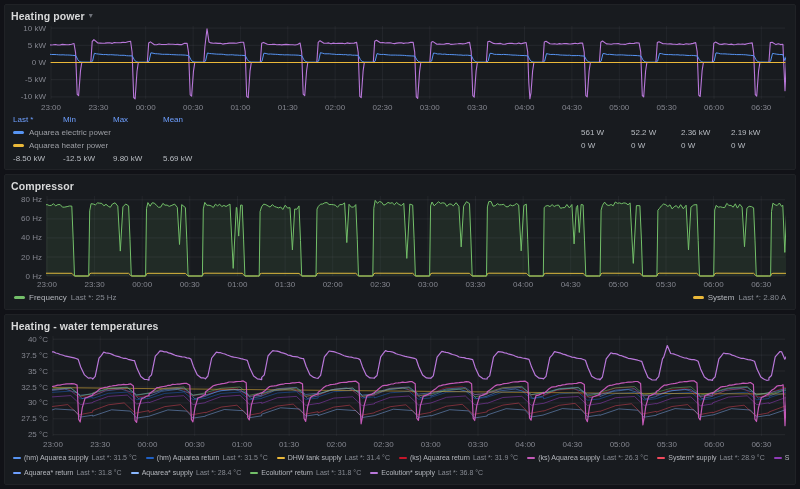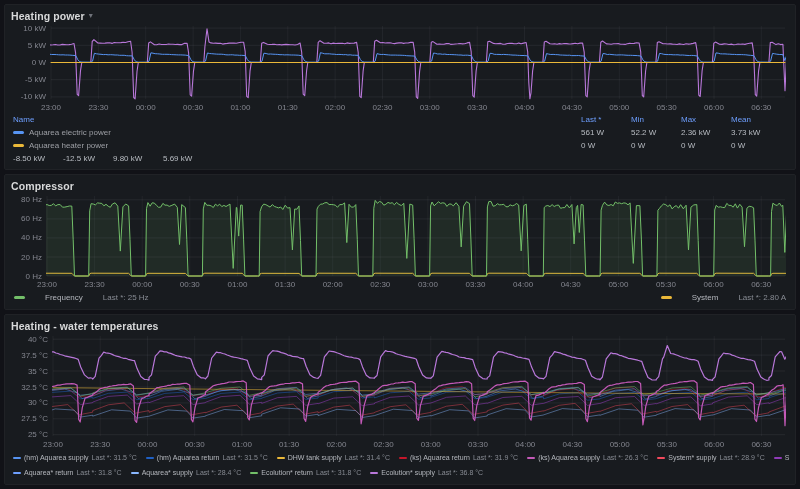--- a/index.html
+++ b/index.html
@@ -18,21 +18,21 @@
   .tbl{flex:none;font-size:8px;color:#9d9fa5;padding-left:2px}
   .tbl-row{display:flex;align-items:center;height:13px}
   .tbl-head span{color:#6e9fff}
   .c-name{flex:1;display:flex;align-items:center;gap:5px;white-space:nowrap;overflow:hidden}
   .c-val{width:50px;text-align:left;white-space:nowrap}
   .c-val.mean{width:58px;padding-right:4px}
   .vals{color:#b8bcc2}
   .marker{width:11px;height:3px;border-radius:1.5px;flex:none}
   
   .cleg{display:flex;justify-content:space-between;align-items:center;height:15px;font-size:8px;flex:none;padding:0 3px}
-  .leg-item{display:inline-flex;align-items:center;gap:20px;white-space:nowrap;cursor:pointer}
+  .leg-item{display:inline-flex;align-items:center;gap:4px;white-space:nowrap;cursor:pointer}
   .leg-name{color:#b4b7bd}
   .leg-val{color:#878b93}
   .tleg{flex:none;padding-left:2px}
   .tleg-row{display:flex;align-items:center;height:15px;font-size:7px;gap:9px;overflow:hidden;white-space:nowrap}
   .tleg .leg-item{gap:3px}
   .tleg .marker{width:8px;height:2px}
 </style>
 </head>
 <body>
 
@@ -90,35 +90,34 @@
       <line x1="40" y1="73.9" x2="774" y2="73.9" stroke="rgba(204,204,220,0.08)" stroke-width="1"></line>
       <text x="35" y="76.4" text-anchor="end">-10 kW</text>
       <g clip-path="url(#clip0)">
         <path d="M23.3 39.5L24.7 20.6L26.4 18.7L30.4 21.3L32.7 21.5L35.1 21.7L37.5 21.7L39.8 22.0L42.2 21.8L44.5 21.5L46.7 22.0L49.0 22.0L51.2 21.4L53.5 21.6L55.7 21.8L58.0 21.6L60.5 21.2L63.0 20.5L64.6 29.9L66.2 71.3L67.6 72.6L69.5 47.7L70.8 39.5L79.8 39.5L79.8 39.5L81.2 18.5L82.9 16.7L86.9 20.0L89.2 20.1L91.6 20.2L94.0 20.1L96.4 19.9L98.7 19.7L101.0 20.4L103.2 19.5L105.5 19.8L107.7 19.7L110.0 19.6L112.2 19.2L114.5 19.5L117.0 18.7L119.6 18.2L121.1 29.2L122.7 74.5L124.1 75.9L126.0 48.5L127.3 39.5L136.3 39.5L136.3 39.5L137.7 20.0L139.4 18.9L143.4 21.7L145.8 21.7L148.1 21.0L150.5 21.5L152.9 21.5L155.2 21.5L157.5 21.0L159.7 21.2L162.0 21.2L164.3 21.5L166.5 21.4L168.8 21.6L171.0 21.6L173.5 20.3L176.1 20.4L177.6 29.8L179.2 71.8L180.6 73.1L182.5 47.8L183.8 39.5L192.8 39.5L192.8 39.5L193.9 23.7L196.0 5.8L198.0 18.9L199.9 19.9L202.3 20.3L204.6 20.1L207.0 20.4L209.4 20.2L211.7 21.1L214.0 20.6L216.3 20.4L218.5 20.1L220.8 20.0L223.0 20.1L225.3 20.3L227.5 19.8L230.1 19.3L232.6 19.2L234.2 28.7L235.7 73.3L237.2 74.7L239.0 48.2L240.3 39.5L249.3 39.5L249.3 39.5L250.7 20.2L252.5 19.4L256.4 21.3L258.8 21.5L261.1 21.4L263.5 21.2L265.9 21.7L268.3 21.5L270.5 21.9L272.8 21.6L275.0 21.4L277.3 21.6L279.5 21.8L281.8 21.8L284.0 22.0L286.6 21.5L289.1 20.1L290.7 29.3L292.2 71.2L293.7 72.6L295.6 47.7L296.8 39.5L305.8 39.5L305.8 39.5L307.2 19.4L309.0 17.7L312.9 20.2L315.3 20.2L317.7 19.9L320.0 20.8L322.4 20.1L324.8 20.5L327.0 20.3L329.3 20.4L331.5 20.2L333.8 20.8L336.0 19.9L338.3 20.4L340.5 20.2L343.1 20.1L345.6 19.4L347.2 29.3L348.8 73.3L350.2 74.7L352.1 48.2L353.3 39.5L362.3 39.5L362.3 39.5L363.7 18.2L365.5 17.2L369.4 19.8L371.8 19.5L374.2 20.0L376.5 19.9L378.9 19.8L381.3 20.3L383.5 20.6L385.8 20.1L388.0 19.9L390.3 19.8L392.5 20.4L394.8 20.0L397.1 20.0L399.6 19.4L402.1 19.2L403.7 29.1L405.3 73.9L406.7 75.4L408.6 48.4L409.8 39.5L418.8 39.5L418.8 39.5L420.3 19.3L422.0 18.6L425.9 21.2L428.3 21.1L430.7 21.3L433.0 21.3L435.4 20.6L437.8 20.5L440.0 21.4L442.3 21.3L444.5 21.0L446.8 20.8L449.1 20.5L451.3 20.9L453.6 20.8L456.1 19.9L458.6 19.4L460.2 28.9L461.8 72.7L463.2 74.1L465.1 48.1L466.4 39.5L475.3 39.5L475.3 39.5L476.8 18.8L478.5 18.2L482.5 20.4L484.8 20.8L487.2 20.6L489.6 20.4L491.9 21.2L494.3 21.1L496.5 20.5L498.8 20.4L501.1 20.4L503.3 20.7L505.6 20.8L507.8 20.1L510.1 20.8L512.6 20.1L515.1 19.5L516.7 28.8L517.8 59.8L518.9 75.8L520.0 70.0L521.6 48.1L522.9 39.5L531.9 39.5L531.9 39.5L533.3 18.9L535.0 18.3L539.0 20.8L541.3 21.0L543.7 20.8L546.1 21.2L548.4 20.6L550.8 21.0L553.1 20.5L555.3 20.6L557.6 20.9L559.8 21.0L562.1 20.6L564.3 20.3L566.6 20.7L569.1 20.1L571.6 20.1L573.2 29.1L574.8 72.6L576.2 73.9L578.1 48.0L579.4 39.5L588.4 39.5L588.4 39.5L589.8 19.3L591.5 18.0L595.5 20.9L597.8 21.0L600.2 21.3L602.6 20.8L604.9 20.8L607.3 20.6L609.6 21.2L611.8 21.3L614.1 21.4L616.3 20.7L618.6 20.4L620.8 20.5L623.1 20.4L625.6 19.8L628.1 20.0L629.7 28.8L631.3 72.5L632.7 73.9L634.6 48.0L635.9 39.5L644.9 39.5L644.9 39.5L646.3 19.6L648.0 18.7L652.0 20.8L654.4 20.8L656.7 21.0L659.1 20.9L661.5 21.1L663.8 21.2L666.1 21.5L668.3 20.9L670.6 21.2L672.8 21.5L675.1 20.8L677.4 21.1L679.6 20.9L682.1 20.4L684.7 19.6L686.2 28.9L687.8 72.2L689.2 73.5L691.1 47.9L692.4 39.5L701.4 39.5L701.4 39.5L702.8 20.3L704.5 19.1L708.5 21.2L710.9 21.4L713.2 20.9L715.6 21.0L718.0 21.5L720.3 21.1L722.6 21.7L724.8 21.5L727.1 21.0L729.4 21.2L731.6 21.0L733.9 21.4L736.1 20.8L738.6 20.2L741.2 19.9L742.7 30.0L744.3 71.7L745.7 73.1L747.6 47.8L748.9 39.5L757.9 39.5L757.9 39.5L759.3 19.6L761.1 19.3L765.0 21.6L767.3 20.8L769.6 21.6L771.9 21.3L774.0 67.8L776.1 21.7L776.8 21.2L779.1 21.2L781.4 21.9L783.6 21.4L785.9 20.8L788.1 21.7L790.4 21.7L792.6 21.3L795.2 20.4L797.7 20.0L799.3 29.7L800.8 71.8L802.3 73.1L804.1 47.8L805.4 39.5L814.4 39.5" fill="none" stroke="#B877D9" stroke-width="1.1" stroke-opacity="1" stroke-linejoin="round" stroke-linecap="round"></path>
         <path d="M23.3 39.3L25.0 38.1L26.9 30.2L29.0 30.5L31.2 31.0L33.5 30.9L35.9 31.1L38.3 31.2L40.6 31.5L43.0 31.5L45.4 31.6L47.6 31.8L49.9 31.9L52.1 31.8L54.4 32.0L56.6 32.0L58.9 32.1L61.2 32.3L64.8 32.6L66.8 36.7L68.7 38.7L70.9 39.1L79.8 39.2L79.8 39.3L81.5 38.2L83.4 30.3L85.5 30.8L87.7 31.1L90.0 31.3L92.4 31.6L94.8 31.5L97.1 31.8L99.5 31.7L101.9 31.8L104.1 32.0L106.4 32.0L108.6 32.3L110.9 32.3L113.2 32.3L115.4 32.7L117.7 32.8L121.3 32.9L123.3 36.8L125.2 38.8L127.4 39.2L136.3 39.2L136.3 39.3L138.0 38.1L139.9 29.8L142.0 30.2L144.2 30.7L146.5 30.8L148.9 31.0L151.3 31.3L153.7 31.3L156.0 31.3L158.4 31.4L160.6 31.6L162.9 31.7L165.2 31.8L167.4 31.9L169.7 31.9L171.9 32.0L174.2 32.1L177.8 32.6L179.9 36.6L181.7 38.7L184.0 39.1L192.8 39.2L192.8 39.3L194.5 38.1L196.4 30.0L198.6 30.5L200.7 30.7L203.1 30.9L205.4 31.1L207.8 31.2L210.2 31.2L212.5 31.4L214.9 31.8L217.2 31.9L219.4 31.8L221.7 31.8L223.9 32.1L226.2 32.1L228.4 32.3L230.7 32.3L234.3 32.6L236.4 36.7L238.3 38.7L240.5 39.1L249.3 39.2L249.3 39.3L251.0 38.1L252.9 30.2L255.1 30.5L257.2 31.1L259.6 31.0L261.9 31.2L264.3 31.3L266.7 31.4L269.0 31.7L271.4 31.7L273.7 31.9L275.9 31.8L278.2 31.9L280.4 32.0L282.7 32.0L284.9 32.1L287.2 32.2L290.8 32.7L292.9 36.7L294.8 38.7L297.0 39.2L305.8 39.2L305.8 39.2L307.6 38.1L309.4 29.7L311.6 30.2L313.7 30.8L316.1 30.8L318.4 30.8L320.8 31.1L323.2 31.2L325.5 31.5L327.9 31.4L330.2 31.5L332.4 31.7L334.7 31.6L336.9 32.0L339.2 31.8L341.4 32.2L343.7 32.2L347.3 32.4L349.4 36.6L351.3 38.7L353.5 39.1L362.3 39.2L362.3 39.3L364.1 38.2L366.0 30.6L368.1 31.2L370.2 31.5L372.6 31.4L375.0 31.7L377.3 31.9L379.7 32.1L382.1 32.1L384.4 32.1L386.7 32.2L388.9 32.2L391.2 32.3L393.4 32.4L395.7 32.7L398.0 32.8L400.2 32.9L403.8 33.1L405.9 36.9L407.8 38.8L410.0 39.2L418.8 39.2L418.8 39.3L420.6 38.1L422.5 30.0L424.6 30.4L426.7 31.0L429.1 30.9L431.5 31.3L433.8 31.1L436.2 31.5L438.6 31.5L440.9 31.6L443.2 31.7L445.4 31.8L447.7 32.0L450.0 32.0L452.2 32.3L454.5 32.2L456.7 32.2L460.4 32.7L462.4 36.7L464.3 38.7L466.5 39.1L475.3 39.2L475.3 39.3L477.1 38.1L479.0 30.3L481.1 30.5L483.2 31.3L485.6 31.4L488.0 31.4L490.3 31.6L492.7 31.4L495.1 31.6L497.4 31.7L499.7 31.9L502.0 32.1L504.2 32.1L506.5 32.3L508.7 32.4L511.0 32.5L513.2 32.5L516.9 32.9L518.9 36.8L520.8 38.7L523.0 39.2L531.9 39.2L531.9 39.3L533.6 38.2L535.5 30.6L537.6 31.1L539.8 31.5L542.1 31.4L544.5 31.6L546.9 31.7L549.2 32.0L551.6 32.1L554.0 32.2L556.2 32.3L558.5 32.2L560.7 32.6L563.0 32.6L565.2 32.6L567.5 32.5L569.7 32.8L573.4 33.1L575.4 36.9L577.3 38.8L579.5 39.2L588.4 39.2L588.4 39.3L590.1 38.2L592.0 30.5L594.1 30.8L596.3 31.5L598.6 31.3L601.0 31.6L603.4 31.8L605.7 32.0L608.1 31.9L610.5 31.9L612.7 32.0L615.0 32.2L617.2 32.3L619.5 32.3L621.7 32.4L624.0 32.5L626.3 32.6L629.9 33.0L631.9 36.8L633.8 38.8L636.0 39.2L644.9 39.2L644.9 39.3L646.6 38.2L648.5 30.4L650.6 30.7L652.8 31.3L655.1 31.5L657.5 31.6L659.9 31.6L662.2 31.8L664.6 31.8L667.0 31.8L669.2 32.1L671.5 32.0L673.7 32.2L676.0 32.4L678.3 32.5L680.5 32.4L682.8 32.5L686.4 33.0L688.4 36.8L690.3 38.8L692.5 39.2L701.4 39.2L701.4 39.2L703.1 38.1L705.0 29.9L707.2 30.2L709.3 30.8L711.6 30.9L714.0 30.9L716.4 31.1L718.8 31.2L721.1 31.4L723.5 31.4L725.7 31.6L728.0 31.6L730.3 31.6L732.5 31.7L734.8 31.8L737.0 32.1L739.3 32.3L742.9 32.7L745.0 36.6L746.8 38.7L749.1 39.1L757.9 39.2L757.9 39.3L759.6 38.2L761.5 30.4L763.7 30.8L765.8 31.2L768.8 31.5L771.8 31.5L773.8 37.6L775.9 31.9L780.0 31.9L782.3 32.2L784.5 32.2L786.8 32.2L789.0 32.2L791.3 32.4L793.5 32.7L795.8 32.5L799.4 33.1L801.5 36.8L803.4 38.8L805.6 39.2L814.4 39.2" fill="none" stroke="#5794F2" stroke-width="1" stroke-opacity="1" stroke-linejoin="round" stroke-linecap="round"></path>
         <path d="M40.0 39.5L774.0 39.5" fill="none" stroke="#EAB839" stroke-width="1" stroke-opacity="1" stroke-linejoin="round" stroke-linecap="round"></path>
       </g>
     </svg>
   <div class="tbl" id="heating-legend">
       <div class="tbl-row tbl-head">
-        <span class="c-name">Name</span>
         <span class="c-val">Last *</span>
         <span class="c-val">Min</span>
         <span class="c-val">Max</span>
         <span class="c-val mean">Mean</span>
       </div>
       <div class="tbl-row">
         <span class="c-name">
           <span class="marker" style="background: rgb(87, 148, 242);"></span>
           <span>Aquarea electric power</span>
         </span>
         <span class="c-val vals">561 W</span>
         <span class="c-val vals">52.2 W</span>
         <span class="c-val vals">2.36 kW</span>
-        <span class="c-val vals mean">3.73 kW</span>
+        <span class="c-val vals mean">2.19 kW</span>
       </div>
       <div class="tbl-row">
         <span class="c-name">
           <span class="marker" style="background: rgb(234, 184, 57);"></span>
           <span>Aquarea heater power</span>
         </span>
         <span class="c-val vals">0 W</span>
         <span class="c-val vals">0 W</span>
         <span class="c-val vals">0 W</span>
         <span class="c-val vals mean">0 W</span>

